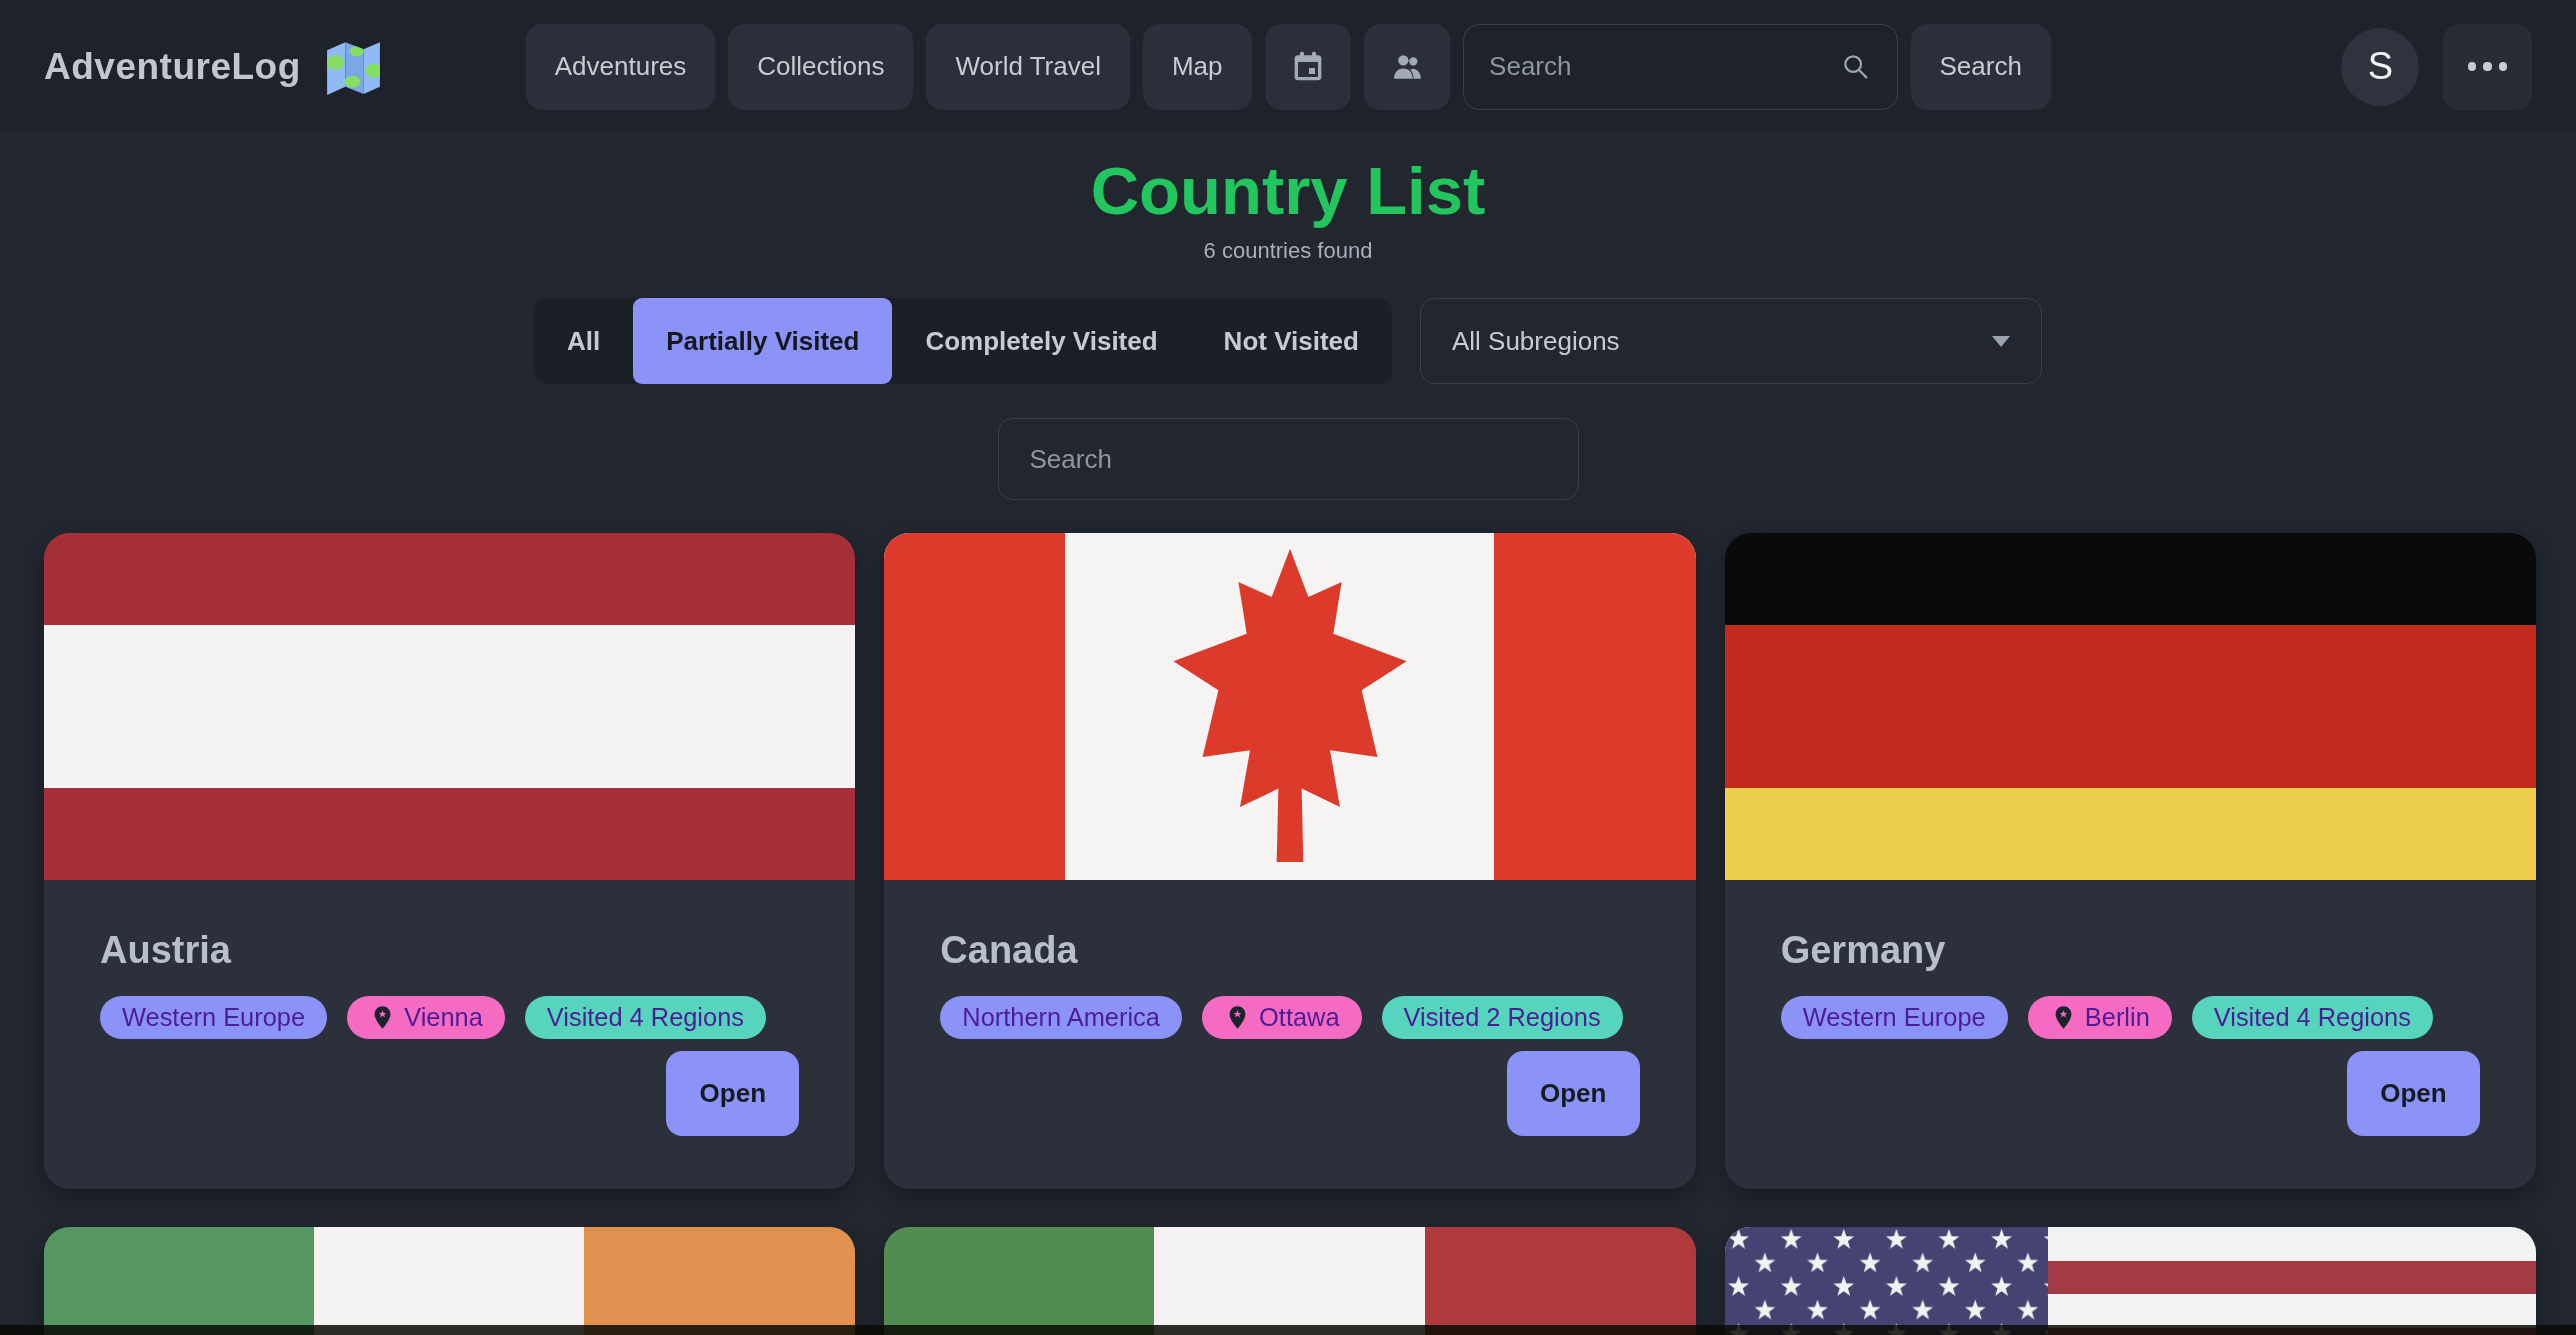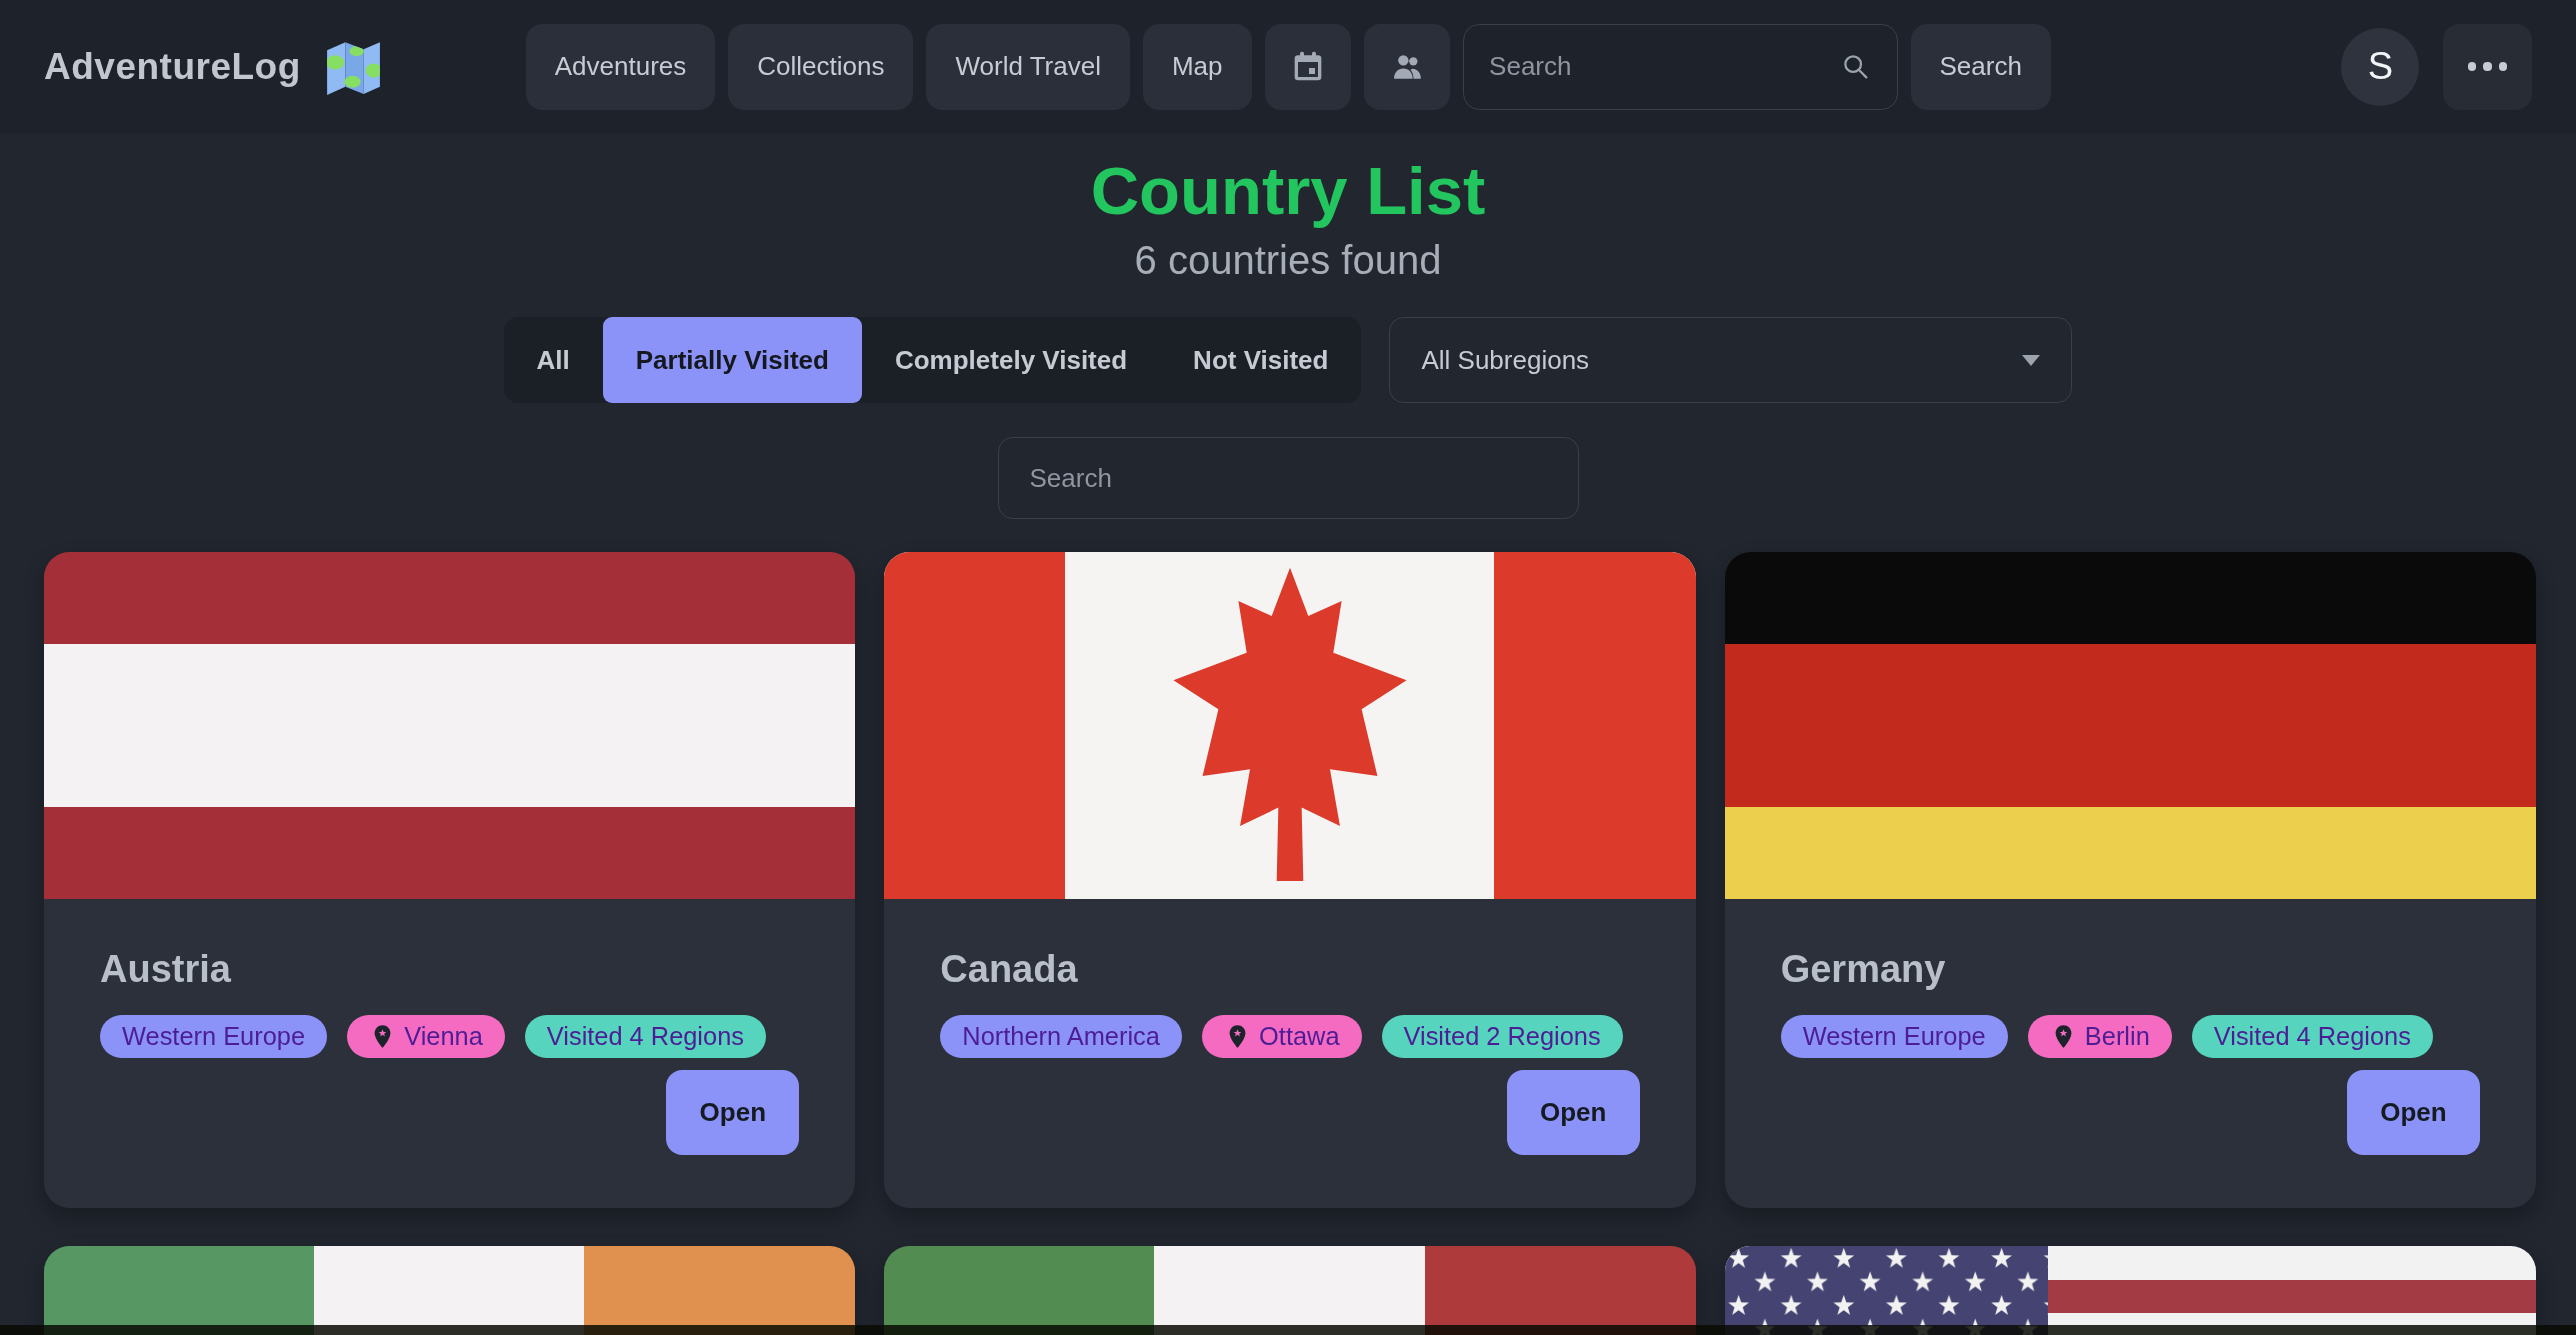--- a/index.html
+++ b/index.html
@@ -19,27 +19,27 @@
     display:flex;align-items:center;padding:0 23.6px;gap:11px;}
   .nav-search input{flex:1;background:transparent;border:none;outline:none;color:#C7CCD4;font-size:26px;font-family:inherit;}
   .nav-search input::placeholder{color:#8F96A0;}
   .nav-right{margin-left:auto;display:flex;align-items:center;gap:23.6px;}
   .avatar{width:78px;height:78px;border-radius:50%;background:#2E333D;display:flex;align-items:center;justify-content:center;
     color:#F2F4F7;font-size:38px;font-weight:400;cursor:pointer;}
   .more-btn{width:89px;height:86px;background:#272C35;border-radius:16.3px;display:flex;align-items:center;justify-content:center;gap:7.3px;cursor:pointer;border:none;}
   .more-btn .dot{width:8.2px;height:8.2px;border-radius:50%;background:#C7CCD4;}
   
   .page-title{margin:19px 0 0;text-align:center;font-size:67px;font-weight:800;color:#22c55e;}
-  .page-subtitle{margin-top:9px;text-align:center;font-size:40px;color:#A8AEB8;}
+  .page-subtitle{margin-top:9px;text-align:center;font-size:22px;color:#A8AEB8;}
   
   .filter-row{margin-top:34px;display:flex;justify-content:center;align-items:stretch;gap:28px;height:86px;}
   .tabs{display:flex;background:#1B2026;border-radius:14.5px;align-items:stretch;}
   .tab{padding:0 33px;display:flex;align-items:center;font-size:26px;font-weight:700;color:#C6CBD3;cursor:pointer;border-radius:9px;}
   .tab.active{background:#8B93F8;color:#15181E;}
-  .subregion-select{width:683px;border:0.9px solid #3A4049;border-radius:14.5px;display:flex;align-items:center;
+  .subregion-select{width:622px;border:0.9px solid #3A4049;border-radius:14.5px;display:flex;align-items:center;
     justify-content:space-between;padding:0 31px;font-size:26px;color:#C6CBD3;cursor:pointer;background:transparent;}
   .chev{width:0;height:0;border-left:9px solid transparent;border-right:9px solid transparent;border-top:11px solid #9AA3AE;}
   .mid-search{display:block;margin:34px auto 0;width:581px;height:82px;border:0.9px solid #3A4049;border-radius:14.5px;
     background:transparent;color:#C7CCD4;font-size:26px;font-family:inherit;padding:0 31px;outline:none;}
   .mid-search::placeholder{color:#8F96A0;}
   
   .grid{margin:33px 40px 0 44px;display:grid;grid-template-columns:repeat(3,1fr);column-gap:29px;row-gap:38px;}
   .card{border-radius:25.4px;background:#2B303A;overflow:hidden;box-shadow:0 9px 20px rgba(0,0,0,.28);}
   .flag{height:347px;position:relative;}
   .card-body{padding:49px 56px 53px;}

